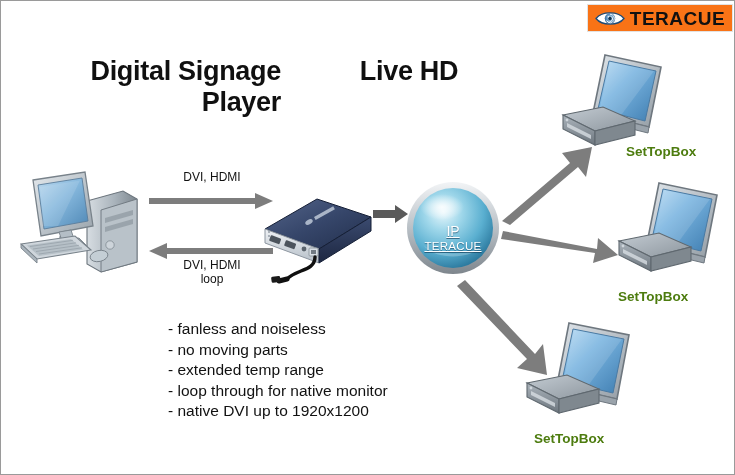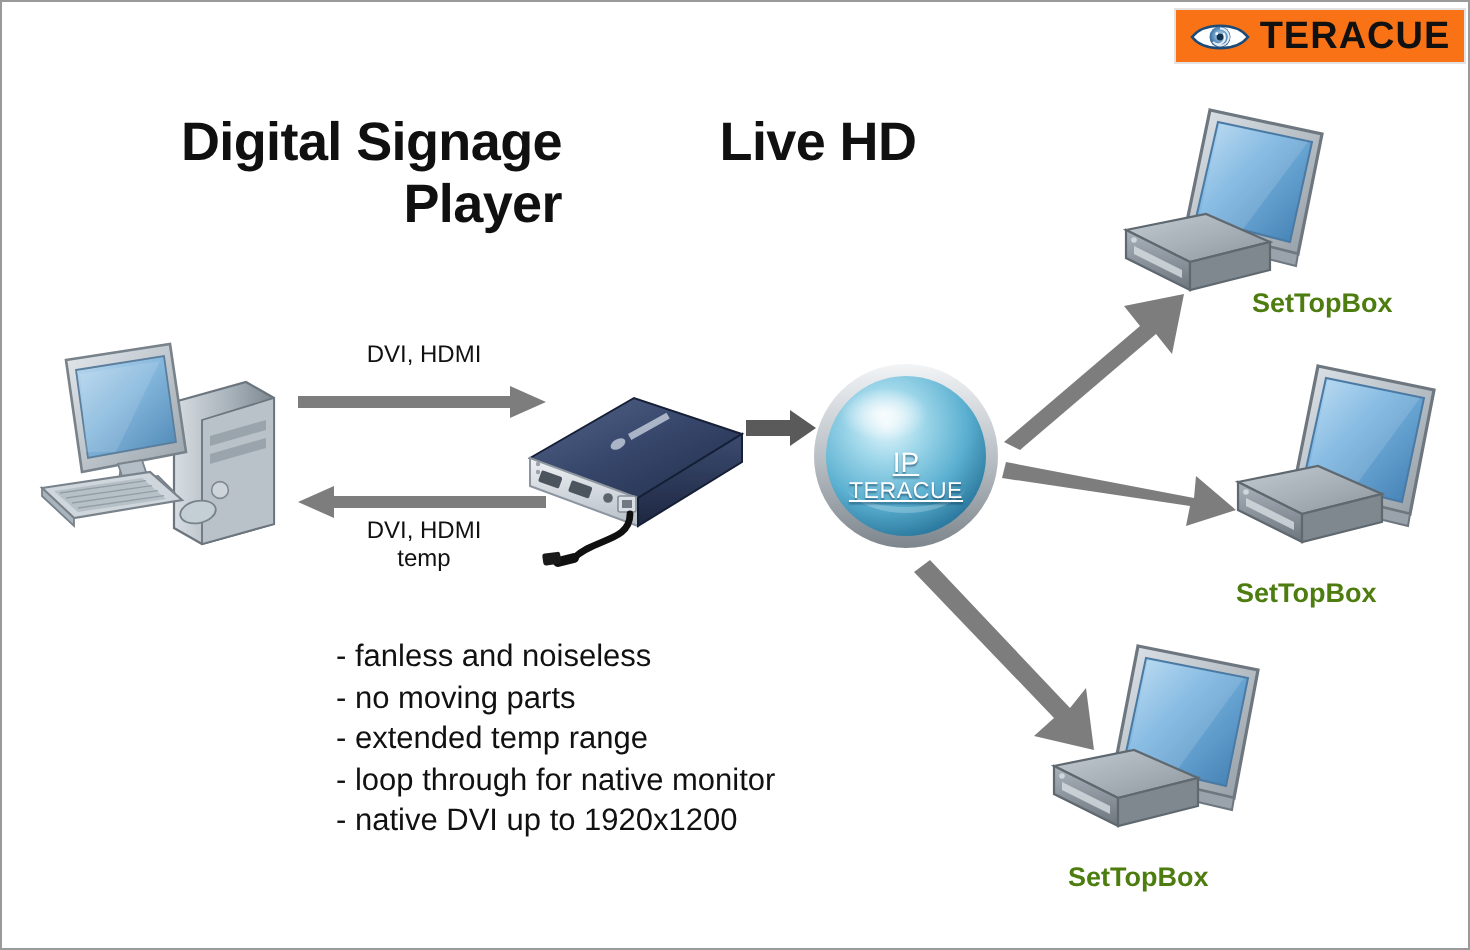--- a/index.html
+++ b/index.html
@@ -143,21 +143,21 @@
     </svg>
   </div>
 
   <div class="abs" style="left:146px;top:240px;width:128px;height:20px;">
     <svg width="128" height="20" viewBox="0 0 128 20">
       <path d="M126 7 L20 7 L20 2 L2 10 L20 18 L20 13 L126 13 Z" fill="#7d7d7d"></path>
     </svg>
   </div>
   <div class="abs arrow-label" id="label-dvi-loop">
     <div>DVI, HDMI</div>
-    <div>temp</div>
+    <div>loop</div>
   </div>
 
   <div class="abs" style="left:256px;top:190px;width:120px;height:95px;">
     <svg width="120" height="95" viewBox="0 0 120 95">
       <defs>
         <linearGradient id="encTop" x1="0" y1="0" x2="1" y2="1">
           <stop offset="0%" stop-color="#54658a"></stop>
           <stop offset="50%" stop-color="#36466a"></stop>
           <stop offset="100%" stop-color="#222f4c"></stop>
         </linearGradient>

